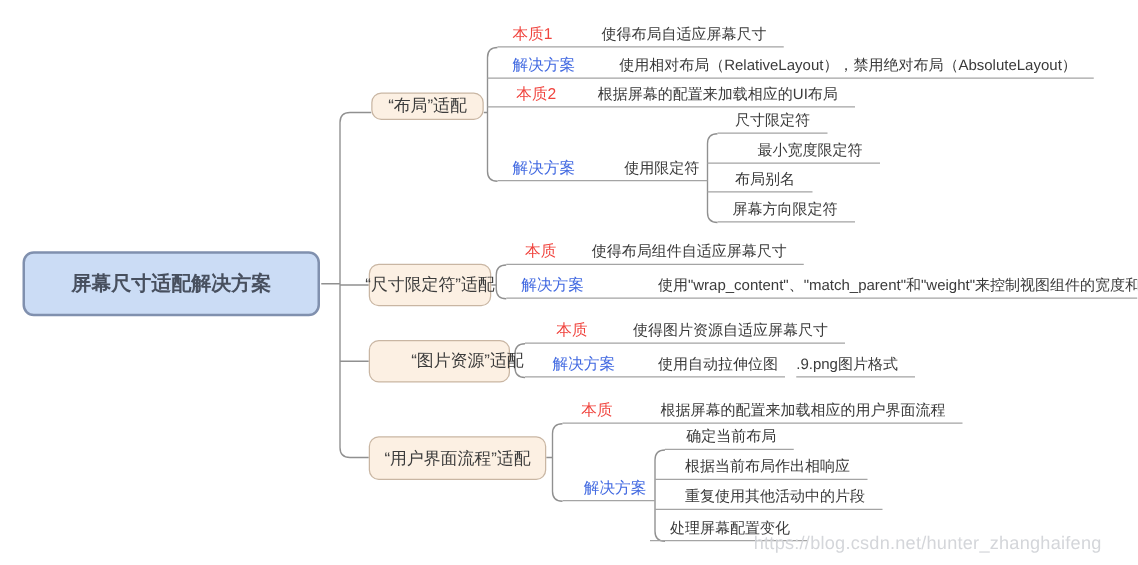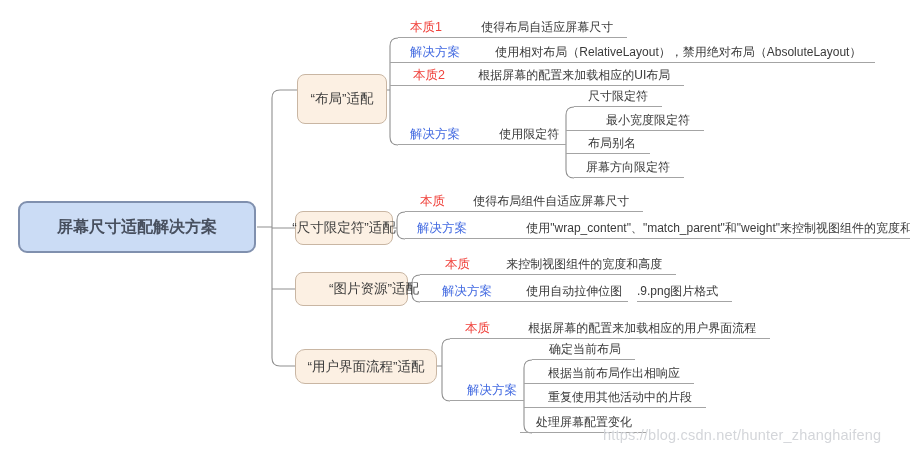--- a/index.html
+++ b/index.html
@@ -72,30 +72,30 @@
       M524 368 V425
       M524 368 Q524 360 532 360
       M524 425 Q524 433 532 433
     "></path>
   </svg>
 
   <div class="node root" style="left:18px;top:201px;width:238px;height:52px;">
     <span>屏幕尺寸适配解决方案</span>
   </div>
 
-  <div class="node branch" style="left:297px;top:74px;width:90px;height:50px;">
+  <div class="node branch" style="left:297px;top:74px;width:90px;height:22px;">
     <span>“布局”适配</span>
   </div>
   <div class="node branch" style="left:295px;top:211px;width:98px;height:34px;">
     <span>“尺寸限定符”适配</span>
   </div>
   <div class="node branch" style="left:295px;top:272px;width:113px;height:34px;padding-left:45px;">
     <span>“图片资源”适配</span>
   </div>
-  <div class="node branch" style="left:295px;top:349px;width:142px;height:35px;border-radius:10px;">
+  <div class="node branch" style="left:295px;top:349px;width:142px;height:35px;">
     <span>“用户界面流程”适配</span>
   </div>
 
   <div class="row" style="left:398px;top:18px;">
     <span class="tag red" style="margin-left:12px;text-align:right;">本质1</span>
     <span style="margin-left:36px;">使得布局自适应屏幕尺寸</span>
   </div>
   <div class="row" style="left:390px;top:43px;">
     <span class="tag blue" style="margin-left:20px;">解决方案</span>
     <span style="margin-left:32px;">使用相对布局（RelativeLayout），禁用绝对布局（AbsoluteLayout）</span>
@@ -126,21 +126,21 @@
     <span class="tag red" style="margin-left:15px;">本质</span>
     <span style="margin-left:25px;">使得布局组件自适应屏幕尺寸</span>
   </div>
   <div class="row" style="left:405px;top:219px;">
     <span class="tag blue" style="margin-left:12px;">解决方案</span>
     <span style="margin-left:56px;">使用"wrap_content"、"match_parent"和"weight"来控制视图组件的宽度和高度</span>
   </div>
 
   <div class="row" style="left:420px;top:255px;">
     <span class="tag red" style="margin-left:25px;">本质</span>
-    <span style="margin-left:33px;">来控制视图组件的宽度和高度</span>
+    <span style="margin-left:33px;">使得图片资源自适应屏幕尺寸</span>
   </div>
   <div class="row fixedw" style="left:420px;top:282px;width:208px;">
     <span class="tag blue" style="margin-left:22px;">解决方案</span>
     <span style="margin-left:31px;">使用自动拉伸位图</span>
   </div>
   <div class="row" style="left:637px;top:282px;">
     <span>.9.png图片格式</span>
   </div>
 
   <div class="row" style="left:450px;top:319px;">

